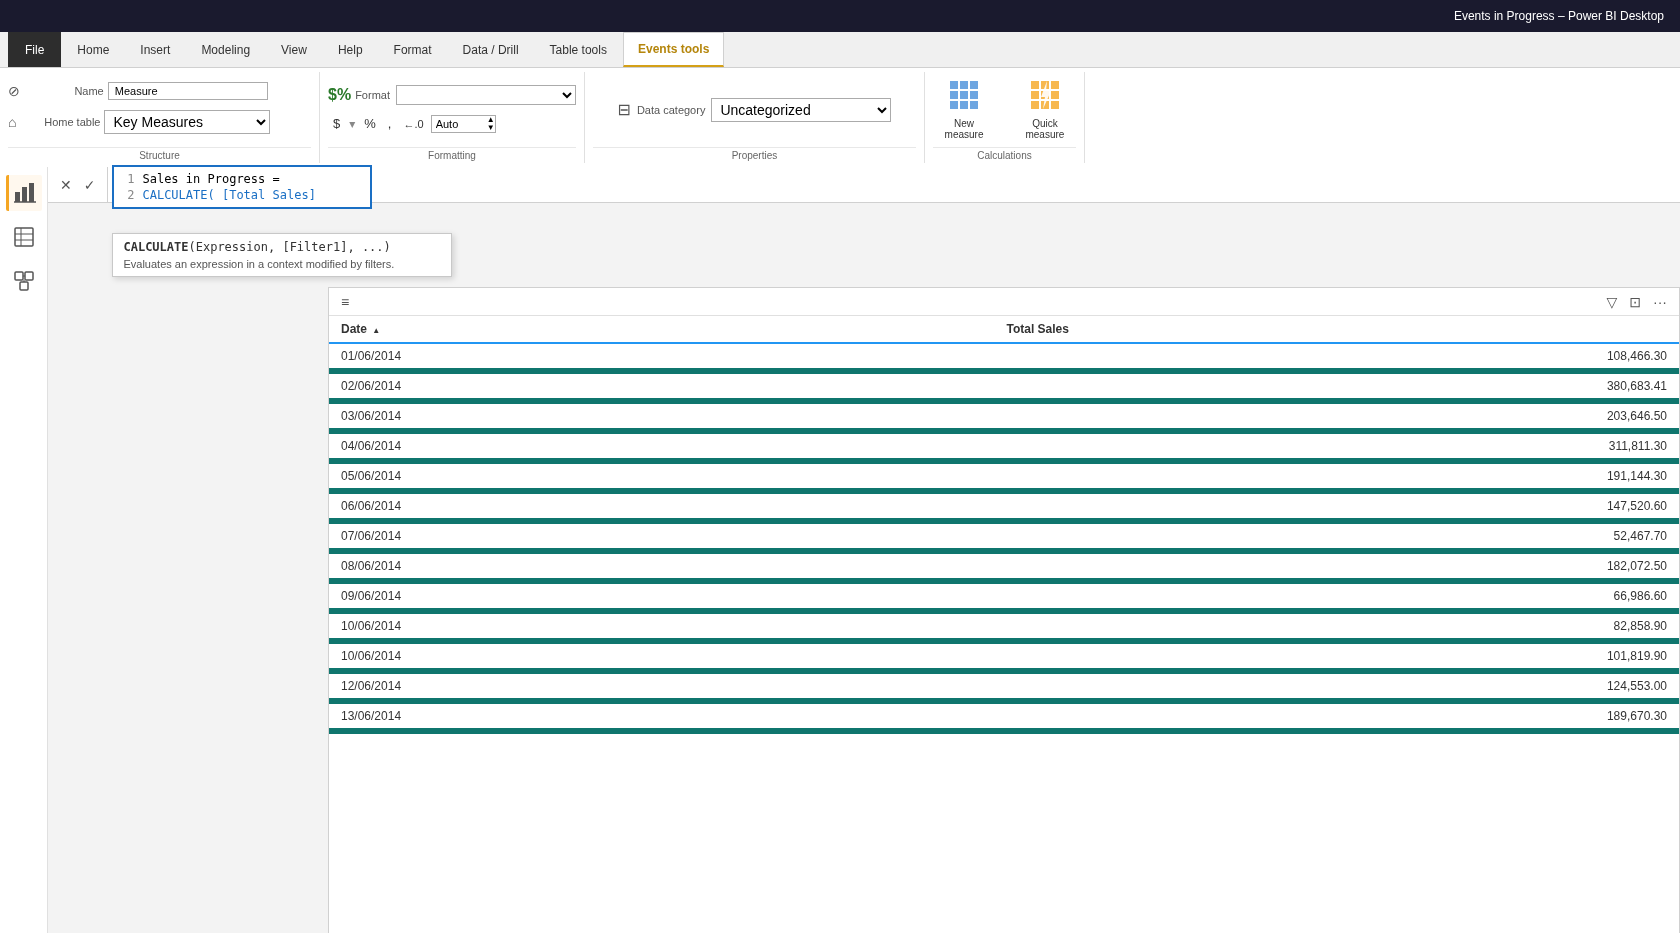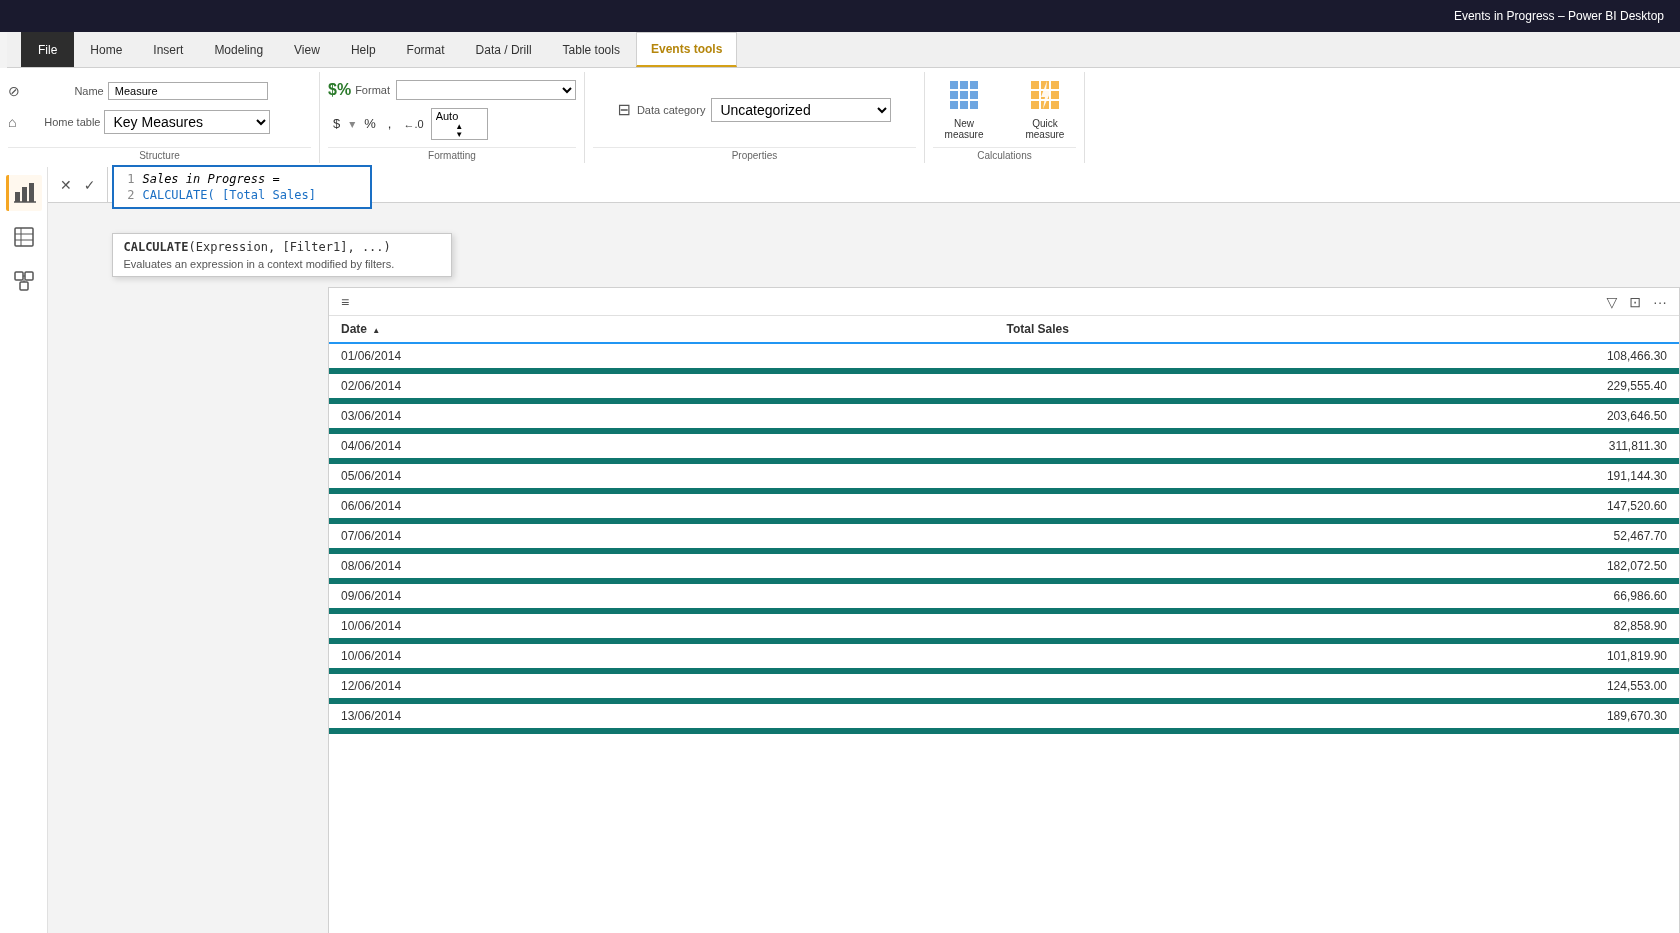--- a/index.html
+++ b/index.html
@@ -15,24 +15,23 @@
       justify-content: flex-end;
       padding-right: 16px;
       font-size: 12px;
       font-weight: 400;
     }
 
     
     .tab-row {
       display: flex;
       height: 36px;
-      padding-left: 14px;
+      padding-left: 8px;
       background: #f0f0f0;
       border-bottom: 1px solid #d0d0d0;
-      margin-left: 7px;
     }
     .tab-item {
       padding: 6px 14px;
       font-size: 12px;
       cursor: pointer;
       color: #333;
       height: 100%;
       display: flex;
       align-items: center;
       border: 1px solid transparent;
@@ -139,21 +138,20 @@
     .format-btn {
       border: 1px solid transparent;
       background: none;
       cursor: pointer;
       padding: 2px 4px;
       font-size: 13px;
       color: #333;
     }
     .auto-spinner {
       display: flex;
-      flex-direction: column;
       border: 1px solid #ababab;
       background: #fff;
     }
     .auto-input {
       border: none;
       width: 55px;
       font-size: 11px;
       padding: 1px 4px;
     }
 
@@ -286,21 +284,21 @@
       display: flex;
       align-items: center;
       gap: 8px;
       padding: 1px 0;
     }
     .line-num {
       color: #888;
       min-width: 12px;
       text-align: right;
     }
-    .formula-text-black { color: #000; font-style: italic; }
+    .formula-text-black { color: #000; }
     .formula-text-blue { color: #1a6fc4; }
 
     
     .autocomplete-tooltip {
       position: absolute;
       top: 66px;
       left: 4px;
       background: #fff;
       border: 1px solid #c8c8c8;
       padding: 6px 10px;
@@ -628,21 +626,21 @@
               </th>
             </tr>
           </thead>
           <tbody id="table-body">
           <tr>
       <td>01/06/2014</td>
       <td>108,466.30</td>
     </tr>
               <tr>
       <td>02/06/2014</td>
-      <td>229,555.40</td>
+      <td>380,683.41</td>
     </tr>
               <tr>
       <td>03/06/2014</td>
       <td>203,646.50</td>
     </tr>
               <tr>
       <td>04/06/2014</td>
       <td>311,811.30</td>
     </tr>
               <tr>

